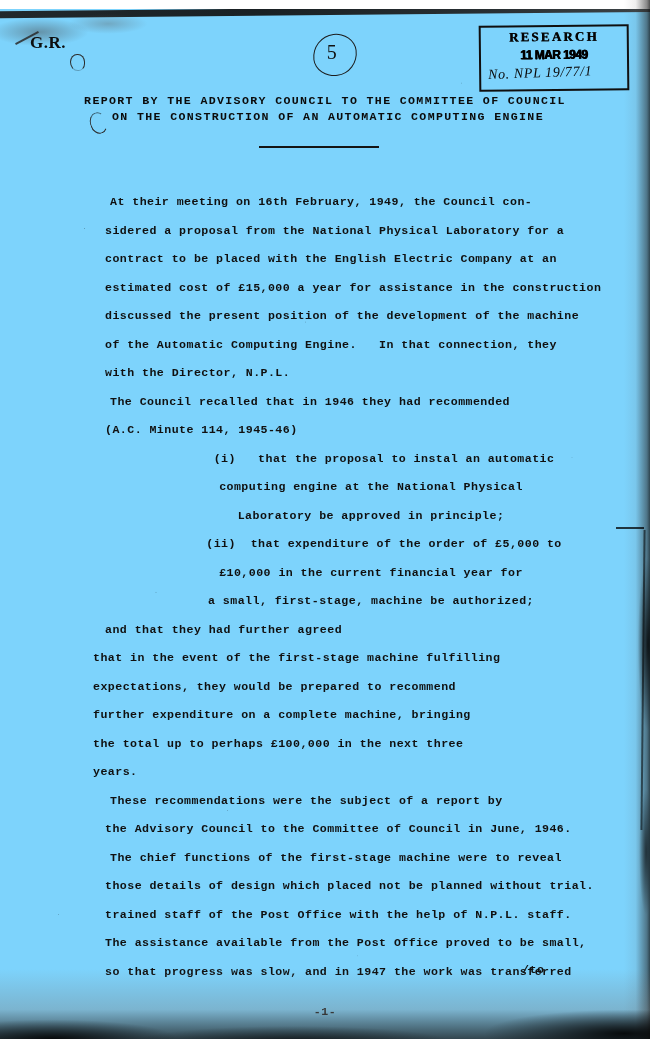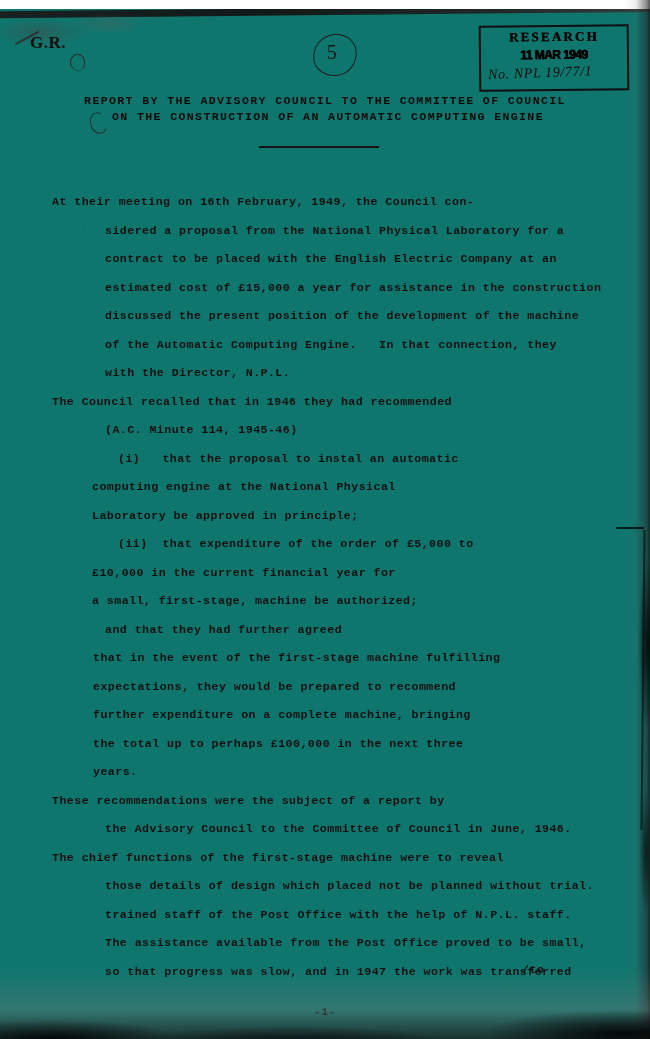--- a/index.html
+++ b/index.html
@@ -5,21 +5,21 @@
 <style>
   html, body {
     margin: 0;
     padding: 0;
     background: #ffffff;
   }
   .page {
     position: relative;
     width: 650px;
     height: 1039px;
-    background: #0f766e;
+    background: #7dd3fc;
     overflow: hidden;
     font-family: "Liberation Mono", "DejaVu Sans Mono", monospace;
     color: #111111;
     -webkit-font-smoothing: none;
   }
 
   
   .edge-top {
     position: absolute;
     left: -10px;
@@ -232,23 +232,23 @@
     top: 188px;
     width: 650px;
     font-size: 11.6px;
     line-height: 28.5px;
     letter-spacing: 0.45px;
     color: #101010;
     font-weight: bold;
   }
   .body p { margin: 0; }
   .ln { white-space: pre; display: block; padding-left: 105px; }
-  .ln.indent1 { padding-left: 52px; }
-  .ln.indent-item { padding-left: 118px; }
-  .ln.indent-body { padding-left: 92px; }
+  .ln.indent1 { padding-left: 110px; }
+  .ln.indent-item { padding-left: 118px; text-align: center; }
+  .ln.indent-body { padding-left: 92px; text-align: center; }
   .ln.indent-sub { padding-left: 93px; }
 
   .footer-to {
     position: absolute;
     left: 522px;
     top: 963px;
     font-size: 11.6px;
     font-weight: bold;
     letter-spacing: 0.5px;
     color: #101010;

